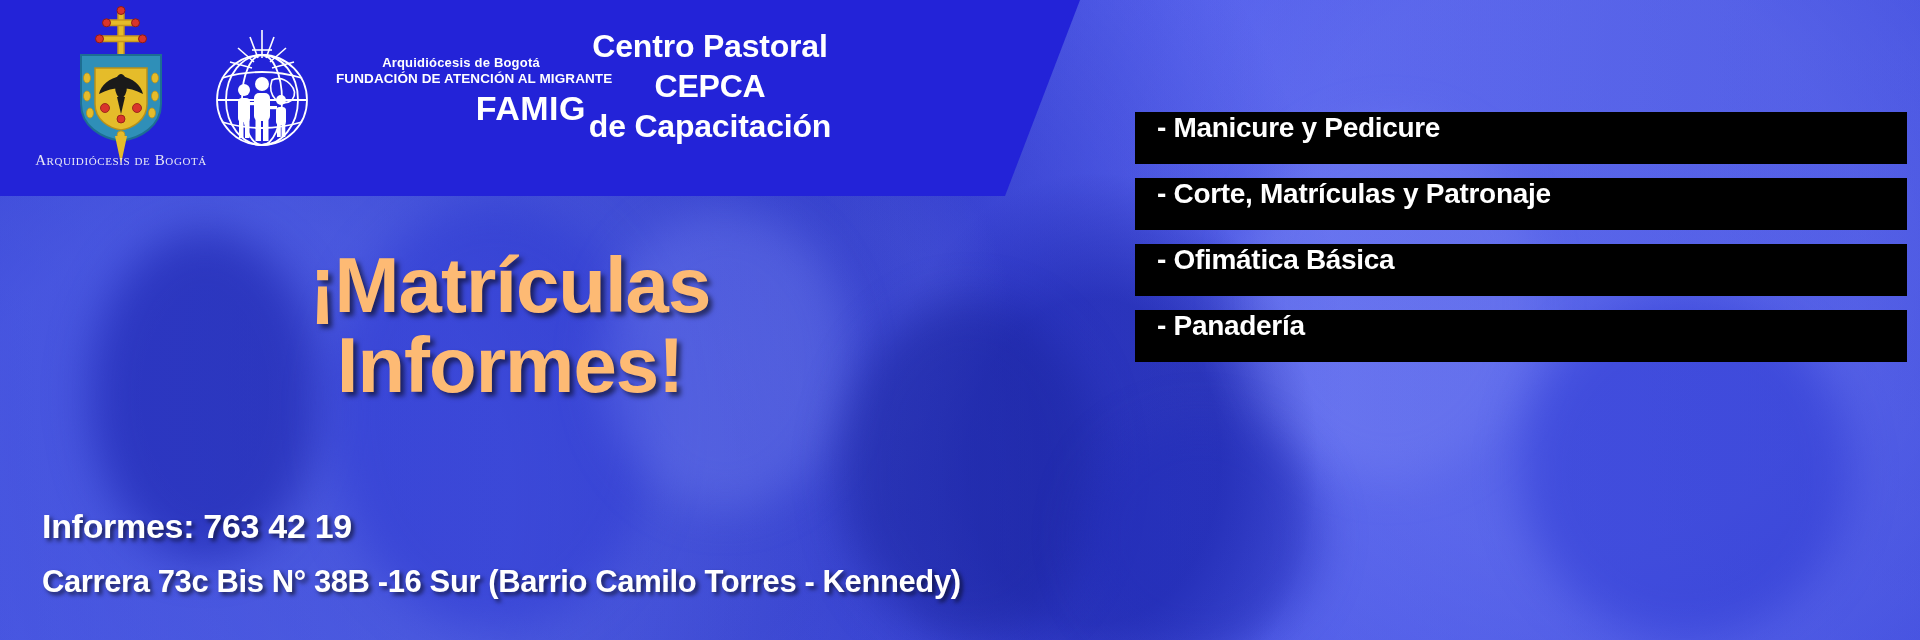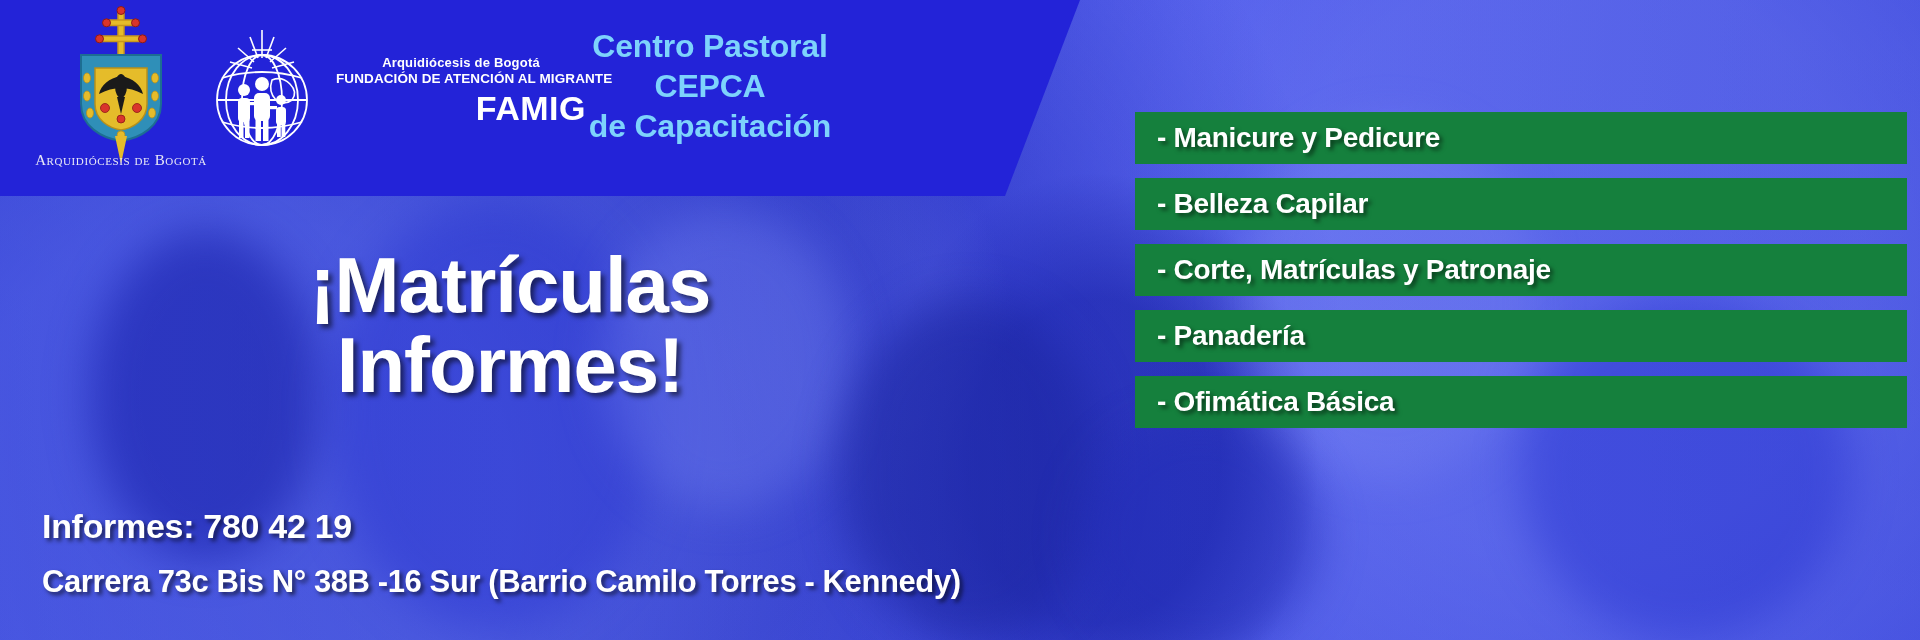--- a/index.html
+++ b/index.html
@@ -70,49 +70,49 @@
   
   .famig-logo{position:absolute;left:200px;top:28px;width:124px;height:124px;}
   .famig-text{position:absolute;left:336px;top:56px;width:250px;text-align:center;color:#ffffff;}
   .famig-text .l1{font-size:13px;font-weight:700;letter-spacing:.2px;line-height:1.15;}
   .famig-text .l2{font-size:13.5px;font-weight:700;letter-spacing:.1px;line-height:1.25;white-space:nowrap;}
   .famig-text .l3{font-size:34px;font-weight:700;letter-spacing:.5px;line-height:1.15;margin-top:1px;text-align:right;}
 
   
   .cepca{
     position:absolute;left:500px;top:26px;width:420px;text-align:center;
-    color:#7dd3fc;font-size:32px;font-weight:700;line-height:1.25;
+    color:#ffffff;font-size:32px;font-weight:700;line-height:1.25;
     letter-spacing:-.2px;
   }
 
   
   .headline{
     position:absolute;left:150px;top:245px;width:720px;
-    text-align:center;color:#ffffff;
+    text-align:center;color:#fdba74;
     font-size:78px;font-weight:700;line-height:1.03;letter-spacing:-1px;
     text-shadow:4px 4px 5px rgba(0,0,0,.55);
     z-index:4;
   }
 
   
   .contact{
     position:absolute;left:42px;top:505px;z-index:4;
     color:#ffffff;text-shadow:3px 3px 4px rgba(0,0,0,.6);
   }
   .contact .c1{font-size:34px;font-weight:700;line-height:1.28;letter-spacing:-.3px;}
   .contact .c2{font-size:31px;font-weight:700;line-height:1.28;letter-spacing:-.4px;margin-top:13px;}
 
   
   .course-list{
     position:absolute;left:1135px;top:112px;width:772px;
     display:flex;flex-direction:column;gap:14px;z-index:4;
   }
   .course-item{
-    height:52px;background:#15803d;
-    display:flex;align-items:center;
+    height:52px;background:#000000;
+    display:flex;align-items:flex-start;
     padding-left:22px;box-sizing:border-box;
   }
   .course-item .label{
     color:#ffffff;font-size:28px;font-weight:700;letter-spacing:-.3px;
     text-shadow:3px 3px 4px rgba(0,0,0,.55);white-space:nowrap;
   }
 </style>
 </head>
 <body>
 
@@ -225,35 +225,32 @@
       </div>
     </div>
   </div>
 
   <div class="headline">
     <div>¡Matrículas</div>
     <div>Informes!</div>
   </div>
 
   <div class="contact">
-    <div class="c1">Informes: 780 42 19</div>
+    <div class="c1">Informes: 763 42 19</div>
     <div class="c2">Carrera 73c Bis N° 38B -16 Sur  (Barrio Camilo Torres - Kennedy)</div>
   </div>
 
   <div class="course-list">
     <div class="course-item">
       <span class="label">- Manicure y Pedicure</span>
     </div>
     <div class="course-item">
-      <span class="label">- Belleza Capilar</span>
-    </div>
-    <div class="course-item">
       <span class="label">- Corte, Matrículas y Patronaje</span>
     </div>
     <div class="course-item">
+      <span class="label">- Ofimática Básica</span>
+    </div>
+    <div class="course-item">
       <span class="label">- Panadería</span>
     </div>
-    <div class="course-item">
-      <span class="label">- Ofimática Básica</span>
-    </div>
   </div>
 
 </div>
 
 </body></html>

